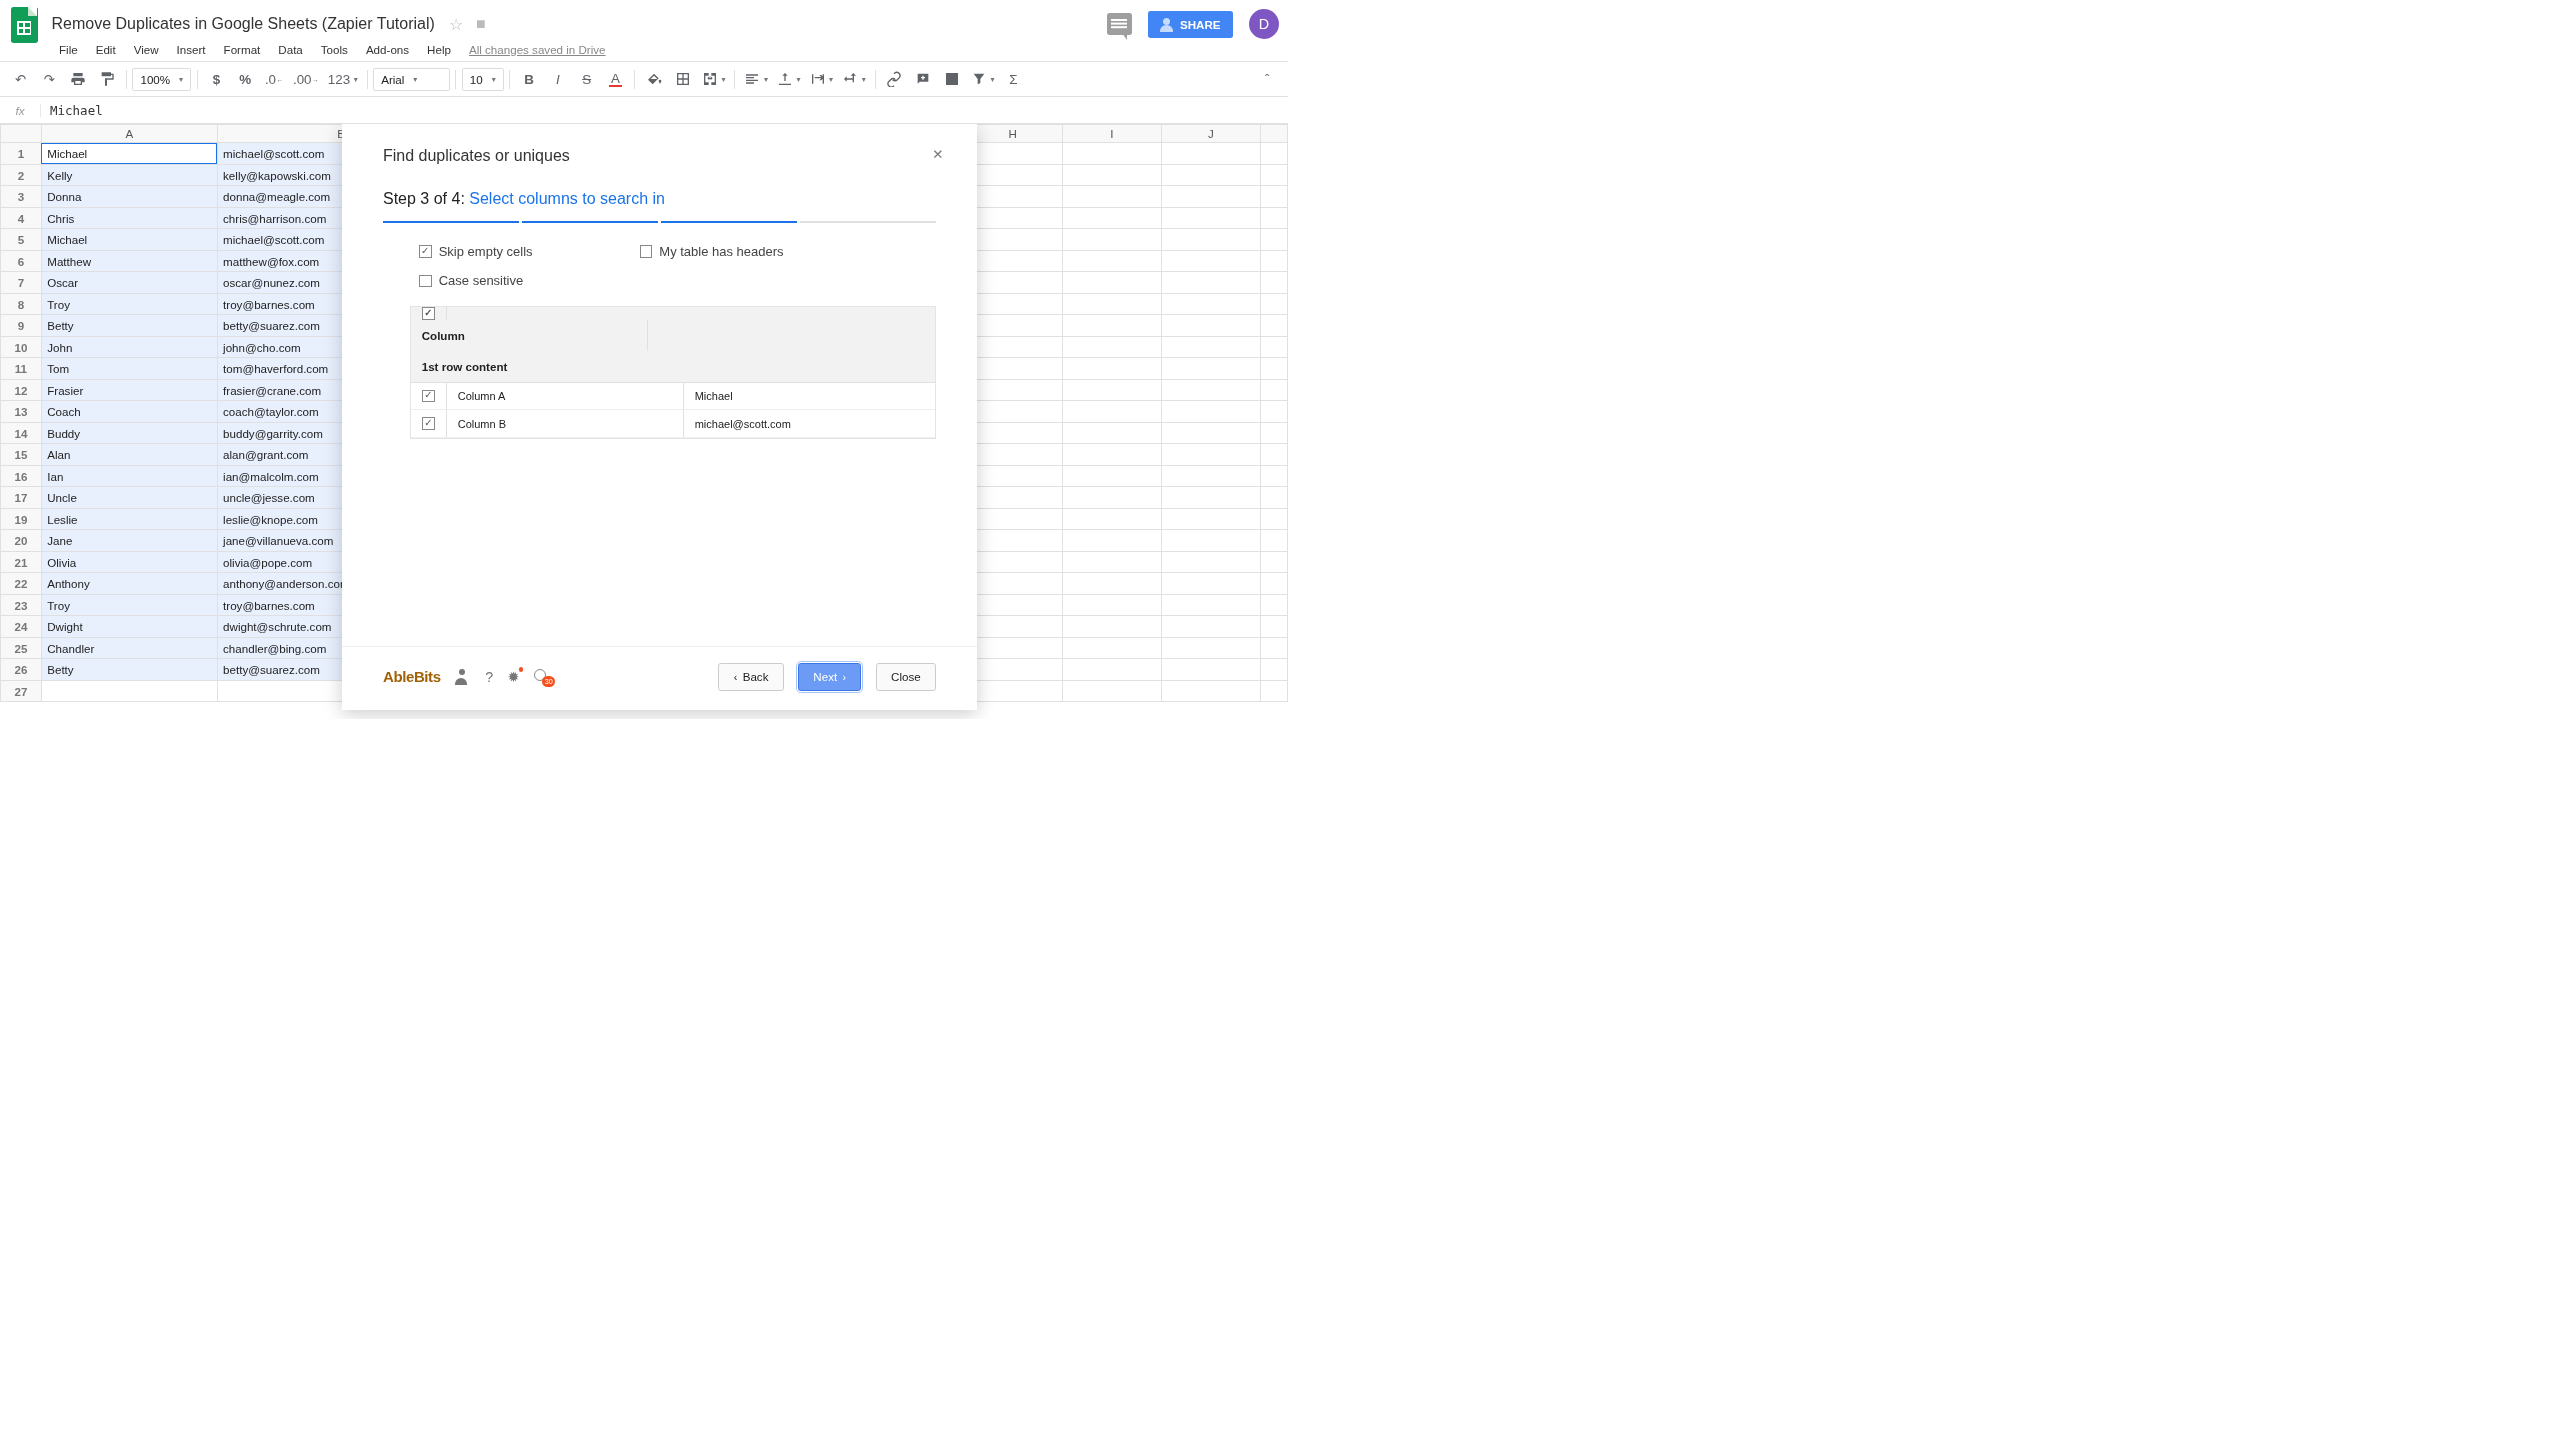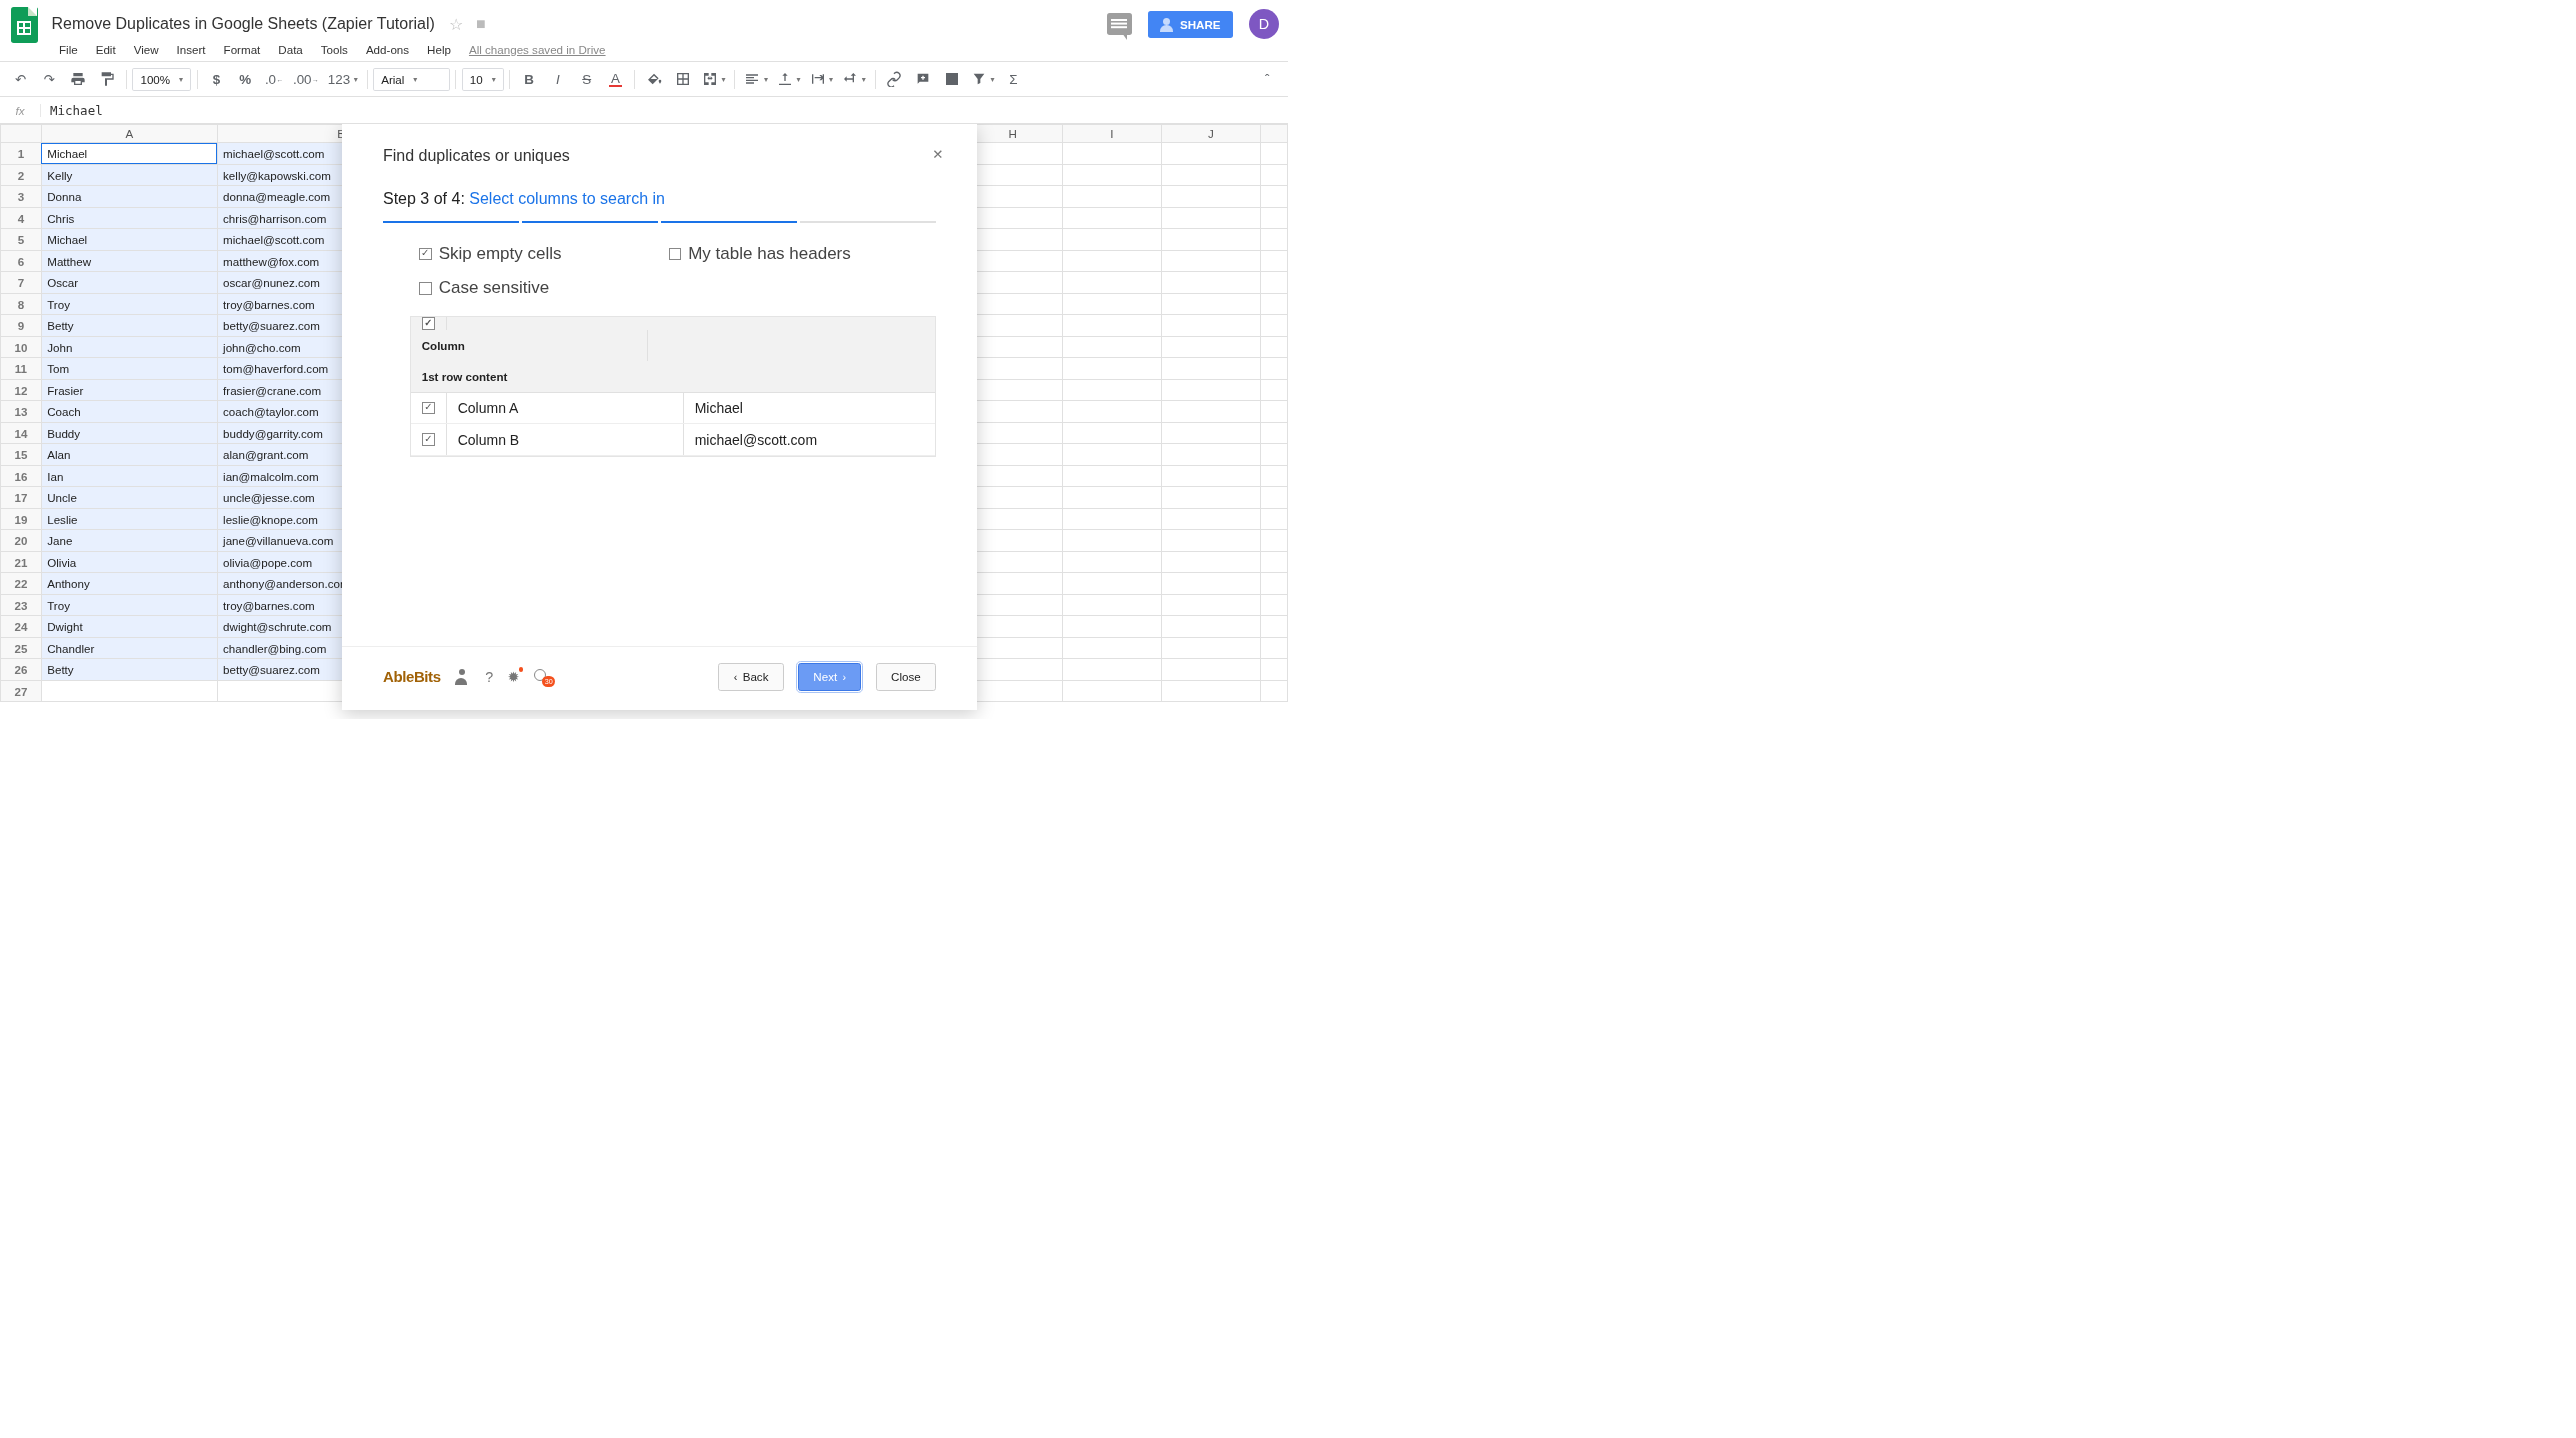--- a/index.html
+++ b/index.html
@@ -56,32 +56,32 @@
   .dialog {position:absolute; left:342px; top:0; width:635px; height:586px; background:#fff; box-shadow:0 3.6px 18px rgba(0,0,0,0.2); display:flex; flex-direction:column; z-index:50;}
   .dialog .dlg-head {padding:23px 30px 0 41px; display:flex; align-items:flex-start;}
   .dlg-title {font-size:16px; color:#333;}
   .dlg-close {margin-left:auto; cursor:pointer; color:#777; font-size:13.4px; padding-right:3.6px;}
   .dlg-step {padding:25px 41px 0 41px; font-size:16px;}
   .dlg-step .blue{color:#1a73e8;}
   .progress-bar {display:flex; gap:3.6px; margin:12.5px 41px 0 41px;}
   .progress-bar div{height:1.8px; flex:1;}
   .progress-bar .done{background:#1a73e8;}
   .progress-bar .todo{background:#e0e0e0;}
-  .dlg-options {display:flex; gap:107px; padding:21.5px 41px 0 77px; font-size:17px; color:#444;text-align:right;}
+  .dlg-options {display:flex; gap:107px; padding:21.5px 41px 0 77px; font-size:13px; color:#444;text-align:right;}
   .chk {display:flex; align-items:center; gap:7.2px; cursor:pointer;}
   .chkbox {width:12.5px;height:12.5px;border:0.9px solid #888; position:relative;}
   .chkbox.checked{background:#fff;}
   .chkbox.checked::after{content:"✓"; font-size:9.8px; position:absolute; top:-1.8px; left:0.9px; color:#555;}
   .dlg-col{display:flex; flex-direction:column; gap:14.3px;}
   .col-table {margin:18px 41px 0 68px; border:0.9px solid #e4e4e4;}
   .col-table .ct-head{display:flex; background:#f2f2f2; font-weight:bold; font-size:11.6px; border-bottom:0.9px solid #e0e0e0;flex-direction:column;}
   .ct-chk{width:36px; display:flex; align-items:center;justify-content:center; border-right:0.9px solid #e0e0e0;}
   .ct-col{width:237px; padding:9px 10.7px; border-right:0.9px solid #e0e0e0;}
   .ct-cont{flex:1; padding:9px 10.7px;}
-  .ct-row{display:flex; border-bottom:0.9px solid #eee; font-size:14px;}
+  .ct-row{display:flex; border-bottom:0.9px solid #eee; font-size:11px;}
   .ct-row .ct-col,.ct-row .ct-cont{padding:7.2px 10.7px;}
   .dlg-footer{margin-top:auto; border-top:0.9px solid #eee; padding:16px 41px 19.7px 41px; display:flex; align-items:center; gap:14.3px;}
   .ablebits{font-weight:bold; font-size:15px; color:#a16207; letter-spacing:-0.4px;}
   .footer-icons{display:flex; gap:14.3px; color:#777; font-size:14.3px;}
   .footer-icons .bug{position:relative;}
   .footer-icons .bug::after{content:"";width:4.5px;height:4.5px;background:#f4511e;border-radius:50%;position:absolute;top:-1.8px;right:-3.6px;}
   .f-btn{margin-left:auto;}
   .btn{border:0.9px solid #ccc; background:#fafafa; padding:6.3px 14.3px; font-size:11.6px; border-radius:2.7px; cursor:pointer; display:flex; align-items:center; gap:5.4px;}
   .btn.next{background:#6b9bf4; color:#fff; border:0.9px solid #3b78e7; outline:0.9px solid #a9c4f5; outline-offset:1.8px;}
   .btn .arr{font-size:10.7px;}

